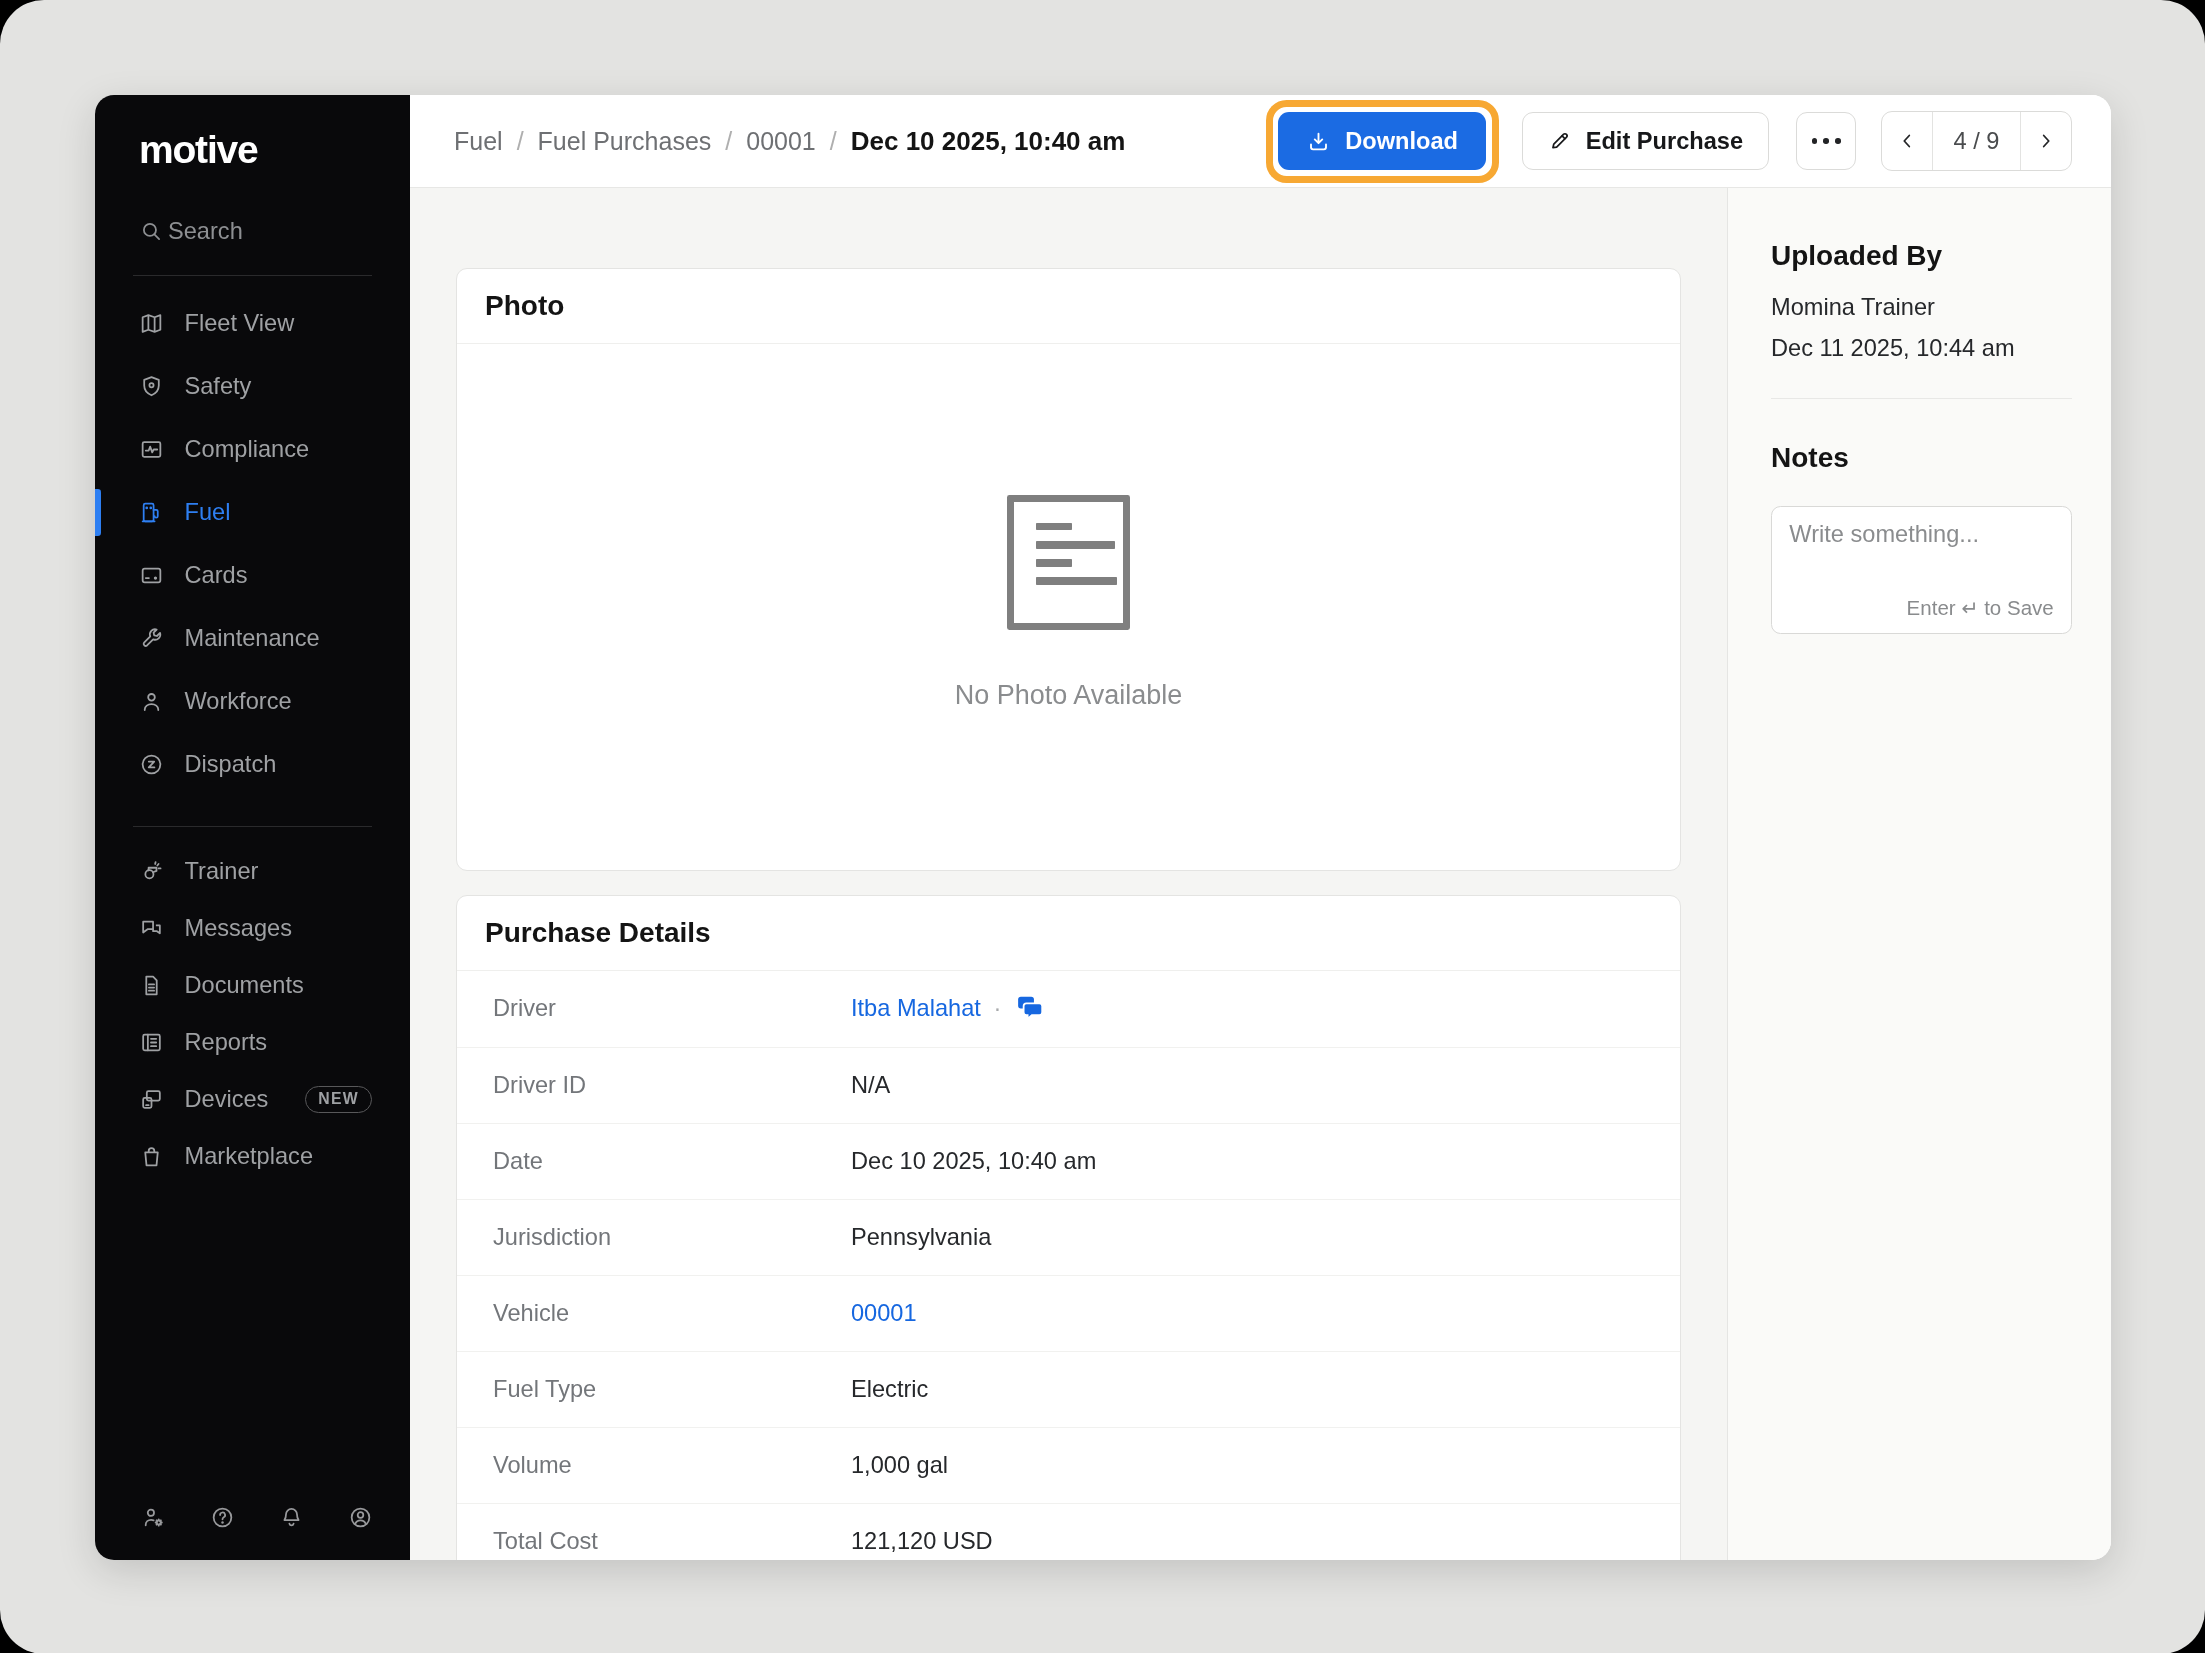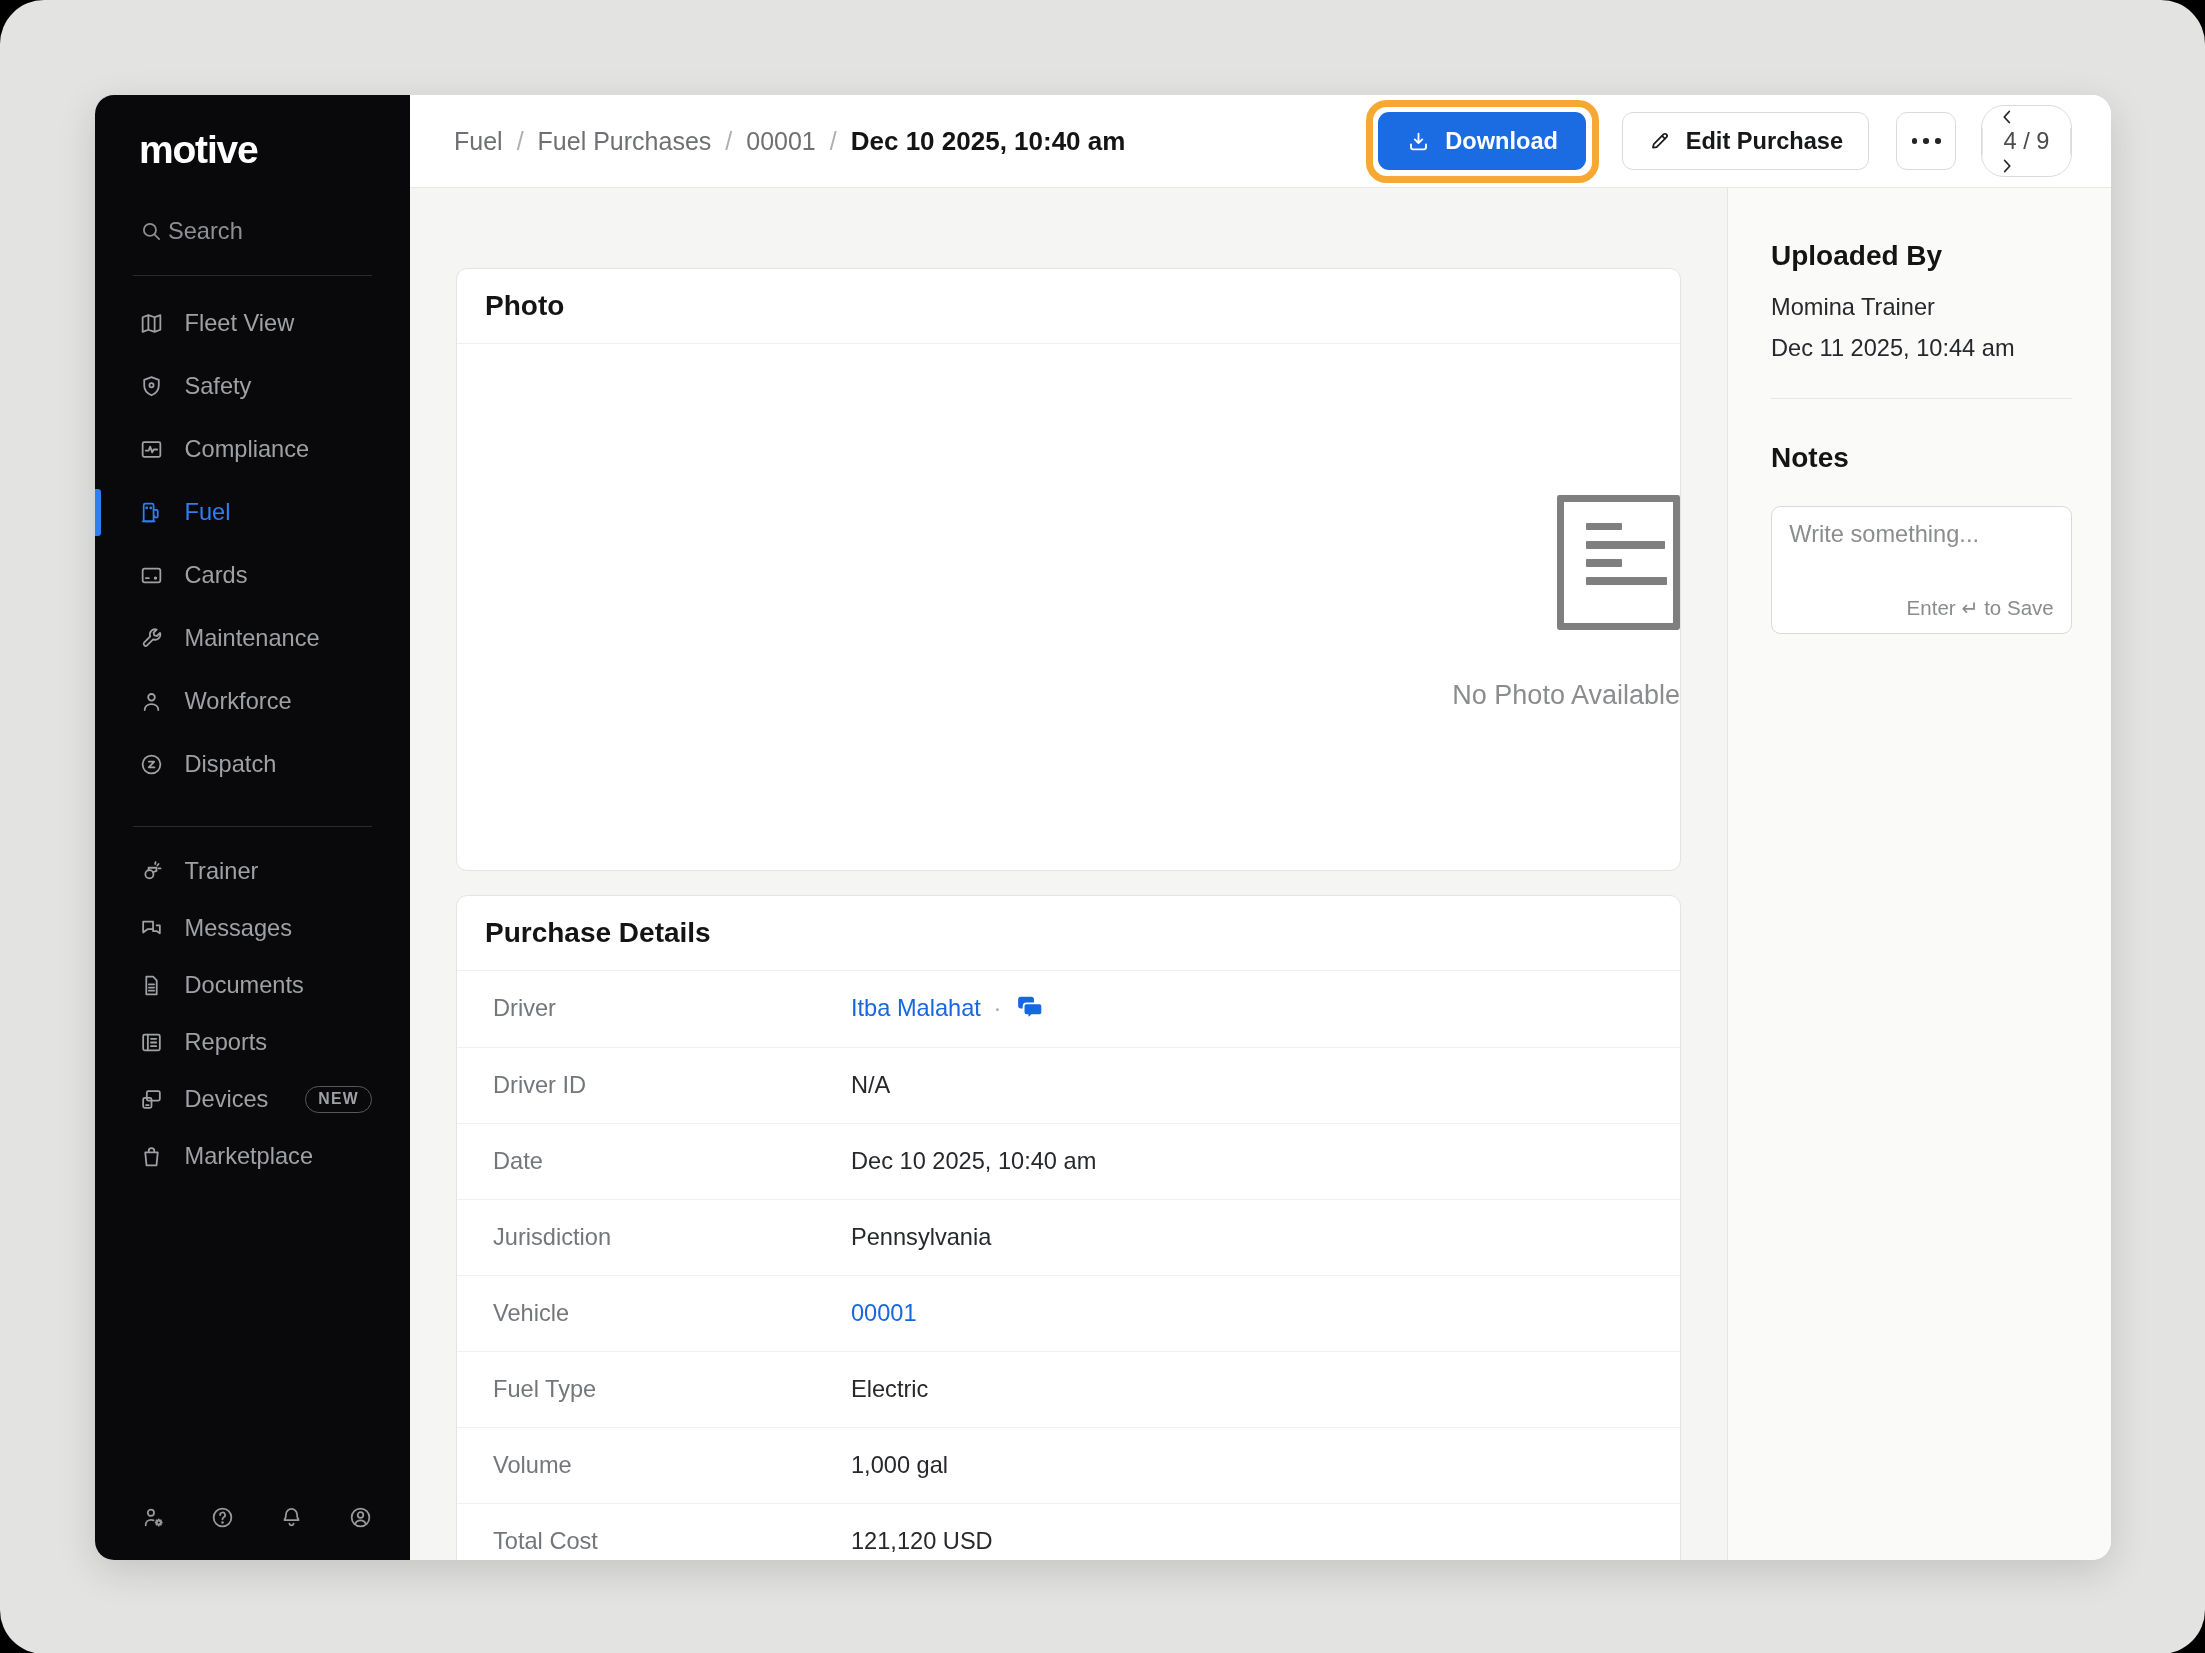--- a/index.html
+++ b/index.html
@@ -56,36 +56,36 @@
   .hspacer { flex:1; }
 
   .dl-ring { border:7px solid #F7A833; border-radius:20.5px; padding:5.5px; background:#fff; }
   .btn { display:flex; align-items:center; gap:14px; height:58px; border-radius:11px;
     font-size:23.6px; font-weight:700; cursor:pointer; border:none; font-family:inherit; }
   .dl-btn { background:#1B6BE3; color:#fff; padding:0 28px; }
   .edit-btn { background:#fff; color:#17181A; border:1.6px solid #DBDBD9; padding:0 25px; margin-left:23.6px; }
   .more-btn { width:60px; justify-content:center; background:#fff; border:1.6px solid #DBDBD9; margin-left:27px; }
   .dots { display:flex; gap:6.3px; }
   .dots i { width:5.5px; height:5.5px; border-radius:50%; background:#232426; }
-  .pager { display:flex; align-items:stretch; height:72px; border:1.6px solid #DBDBD9;
-    border-radius:23px; margin-left:25px; overflow:hidden; background:#fff;flex-direction:column; }
+  .pager { display:flex; align-items:stretch; height:60px; border:1.6px solid #DBDBD9;
+    border-radius:11px; margin-left:25px; overflow:hidden; background:#fff; }
   .pager .pcell { display:flex; align-items:center; justify-content:center; cursor:pointer; }
   .pager .pprev, .pager .pnext { width:50px; color:#232426; }
   .pager .plabel { padding:0 20.5px; font-size:23.6px; color:#4A4C4E; border-left:1.6px solid #E3E3E1;
     border-right:1.6px solid #E3E3E1; cursor:default; }
 
   .body { flex:1; display:flex; min-height:0; }
   .content { flex:1; background:#F5F5F3; padding:80px 46px 0; overflow:hidden; }
 
   .card { background:#fff; border:1.6px solid #E4E4E2; border-radius:11px; overflow:hidden; }
   .card-title-row { height:75px; display:flex; align-items:center; padding:0 28px;
     border-bottom:1.6px solid #EFEFED; }
   .card-title { font-size:28px; font-weight:700; color:#141414; }
 
-  .photo-body { height:526px; display:flex; flex-direction:column; align-items:flex-end;
+  .photo-body { height:526px; display:flex; flex-direction:column; align-items:center;
     justify-content:center; gap:50px; padding-bottom:7.9px; }
   .doc-icon { width:123px; height:135px; border:7px solid #7F7F7F; border-radius:2.4px;
     padding:20.5px 0 0 22px; }
   .doc-icon i { display:block; height:7.9px; background:#7F7F7F; border-radius:0.8px; margin-bottom:10.2px; }
   .doc-icon .s { width:36px; } .doc-icon .l { width:79px; } .doc-icon .l2 { width:81px; }
   .no-photo-text { font-size:27px; color:#8A8C8E; }
 
   .purchase-card { margin-top:23.6px; }
   .prow { display:flex; align-items:center; height:76px; padding-left:36px; }
   .prow + .prow { border-top:1.6px solid #F1F1EF; }

